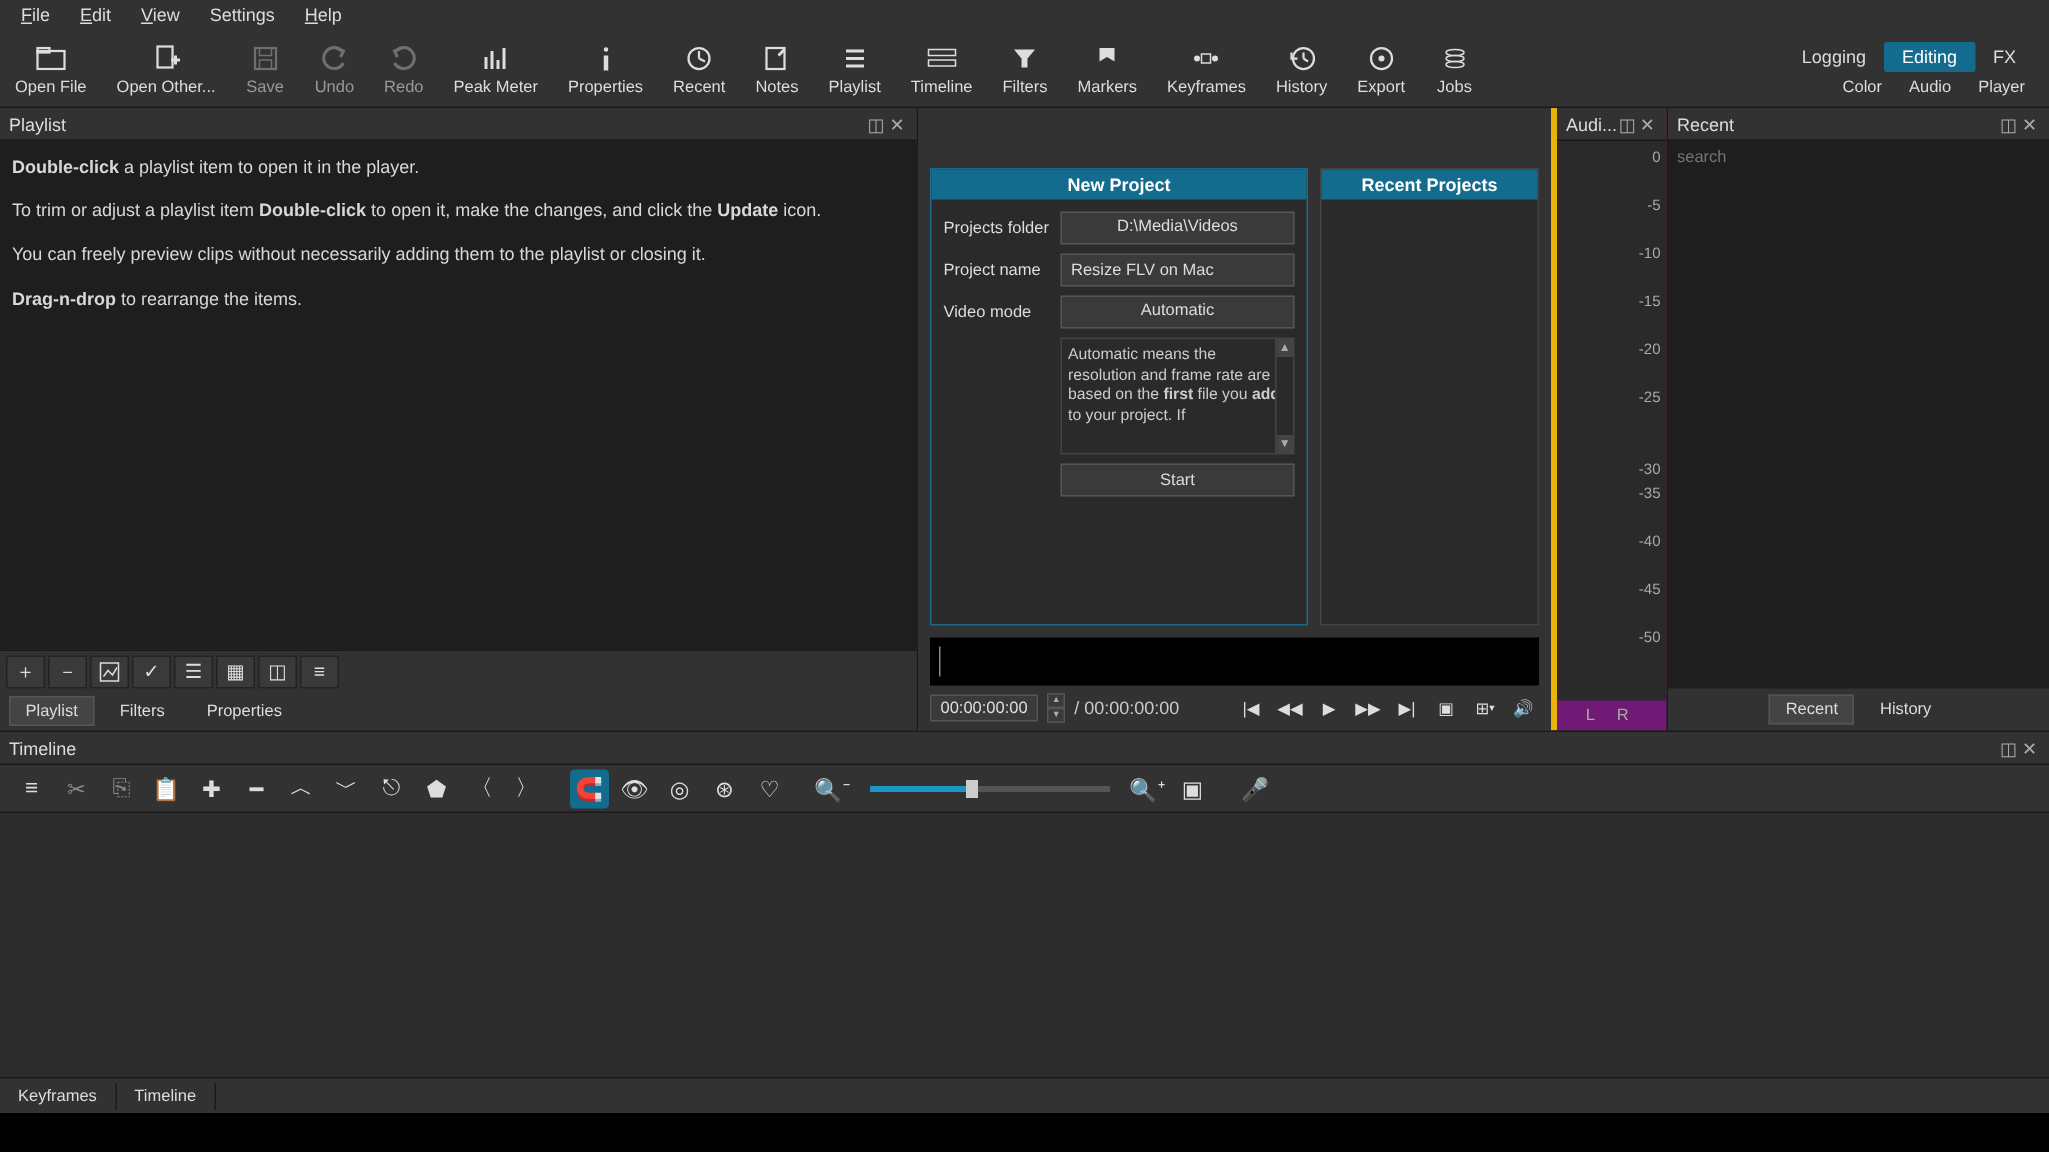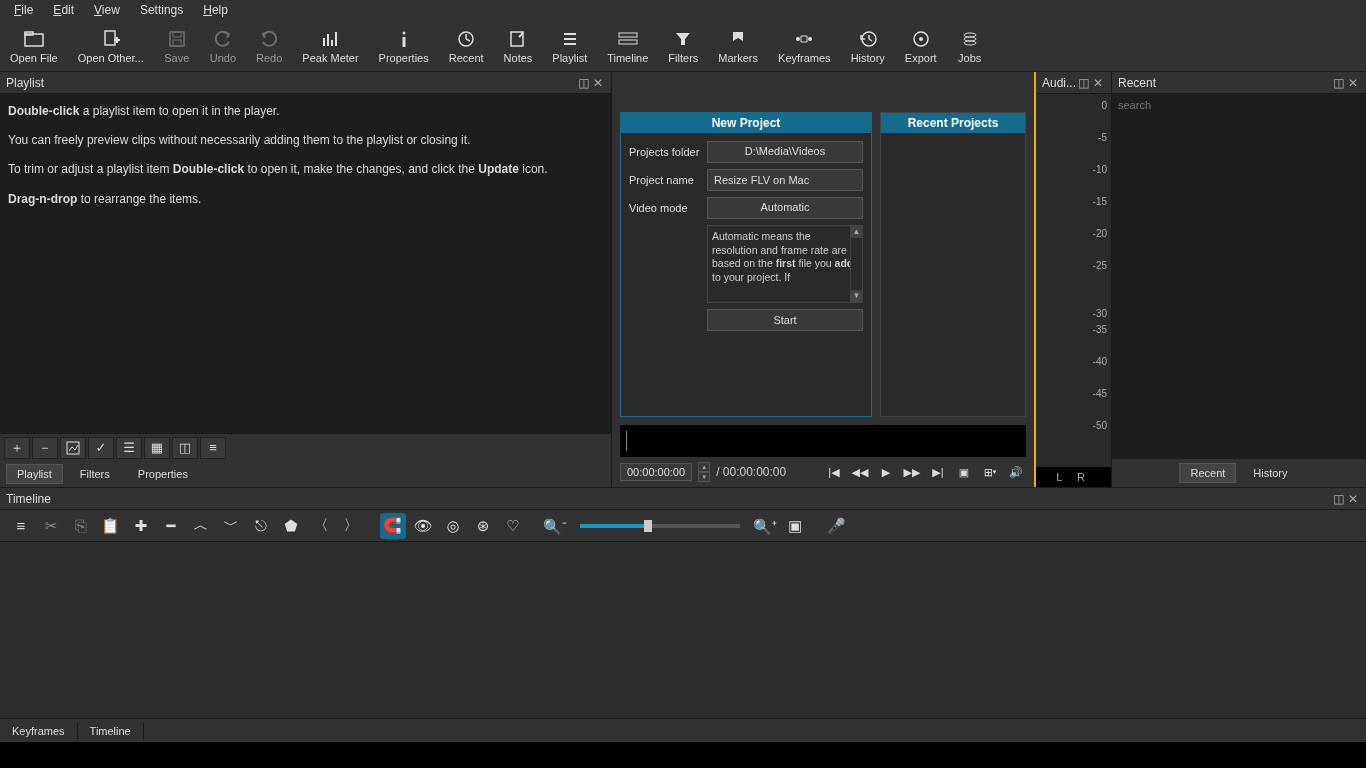--- a/index.html
+++ b/index.html
@@ -68,21 +68,21 @@
 .blackbar .cursor { position:absolute; left:6px; top:6px; width:1px; height:20px; background:#888;}
 .transport { height: 30px; display: flex; align-items: center; gap: 6px; padding: 0 8px; }
 .tc { background: #3a3a3a; border: 1px solid #555; padding: 2px 6px; font-size: 11px; color:#ddd;}
 .tc-spin { width:12px; height:20px; display:flex; flex-direction:column; }
 .tc-spin div { flex:1; background:#3a3a3a; border:1px solid #555; font-size:6px; text-align:center; line-height:8px; color:#aaa;}
 .tbtn { width: 20px; height: 18px; display: flex; align-items: center; justify-content: center; color: #ddd; cursor: pointer; font-size: 11px; }
 
 .center-tabs { height: 28px; display: flex; align-items: center; gap: 6px; padding: 0 8px; }
 
 
-.audio-panel { width: 78px; background: #000000; display: flex; flex-direction: column; border-left: 2px solid #eab308; border-right: 1px solid #1a1a1a;}
+.audio-panel { width: 78px; background: #701a75; display: flex; flex-direction: column; border-left: 4px solid #eab308; border-right: 1px solid #1a1a1a;}
 .meter { flex: 1; position: relative; background: #2a2a2a; }
 .meter .tick { position: absolute; right: 4px; font-size: 10px; color: #aaa; }
 .lr { text-align: center; padding: 4px; font-size: 11px; color: #aaa; letter-spacing: 6px;}
 
 
 .recent-panel { width: 254px; background: #323232; display: flex; flex-direction: column; }
 .search { background: #1e1e1e; border: none; color: #888; padding: 2px 6px; font-size: 11px; width: 100%; height:22px;}
 .recent-body { flex: 1; background: #1e1e1e; }
 .recent-tabs { height: 28px; display: flex; align-items: center; gap: 6px; padding: 0 6px; justify-content:center;}
 
@@ -274,34 +274,46 @@
         <div class="ico">
           <svg width="18" height="18">
             <ellipse cx="9" cy="5" rx="6" ry="2" fill="none" stroke="#ddd"></ellipse>
             <ellipse cx="9" cy="9" rx="6" ry="2" fill="none" stroke="#ddd"></ellipse>
             <ellipse cx="9" cy="13" rx="6" ry="2" fill="none" stroke="#ddd"></ellipse>
           </svg>
         </div>
         <div class="lbl">Jobs</div>
       </div>
     <div class="tool-spacer"></div>
+    <div class="toolbar-right">
+      <div class="top-tabs">
+        <span>Logging</span>
+        <span class="active">Editing</span>
+        <span>FX</span>
+      </div>
+      <div class="sub-tabs">
+        <span>Color</span>
+        <span>Audio</span>
+        <span>Player</span>
+      </div>
+    </div>
   </div>
 
   <div class="main">
 
     <div class="left-panel">
       <div class="panel-header">
         <span class="title">Playlist</span>
         <span class="picon">◫</span>
         <span class="picon">✕</span>
       </div>
       <div class="playlist-body">
         <p><b>Double-click</b><span> a playlist item to open it in the player.</span></p>
+        <p><span>To trim or adjust a playlist item </span><b>Double-click</b><span> to open it, make the changes, and click the </span><b>Update</b><span> icon.</span></p>
         <p>You can freely preview clips without necessarily adding them to the playlist or closing it.</p>
-        <p><span>To trim or adjust a playlist item </span><b>Double-click</b><span> to open it, make the changes, and click the </span><b>Update</b><span> icon.</span></p>
         <p><b>Drag-n-drop</b><span> to rearrange the items.</span></p>
       </div>
       <div class="playlist-tools">
         <div class="pbtn">＋</div>
         <div class="pbtn">－</div>
         <div class="pbtn">
             <svg width="14" height="14">
               <rect x="1" y="1" width="12" height="12" fill="none" stroke="#ddd"></rect>
               <path d="M3 10 L6 6 L9 9 L12 4" fill="none" stroke="#ddd"></path>
             </svg>

